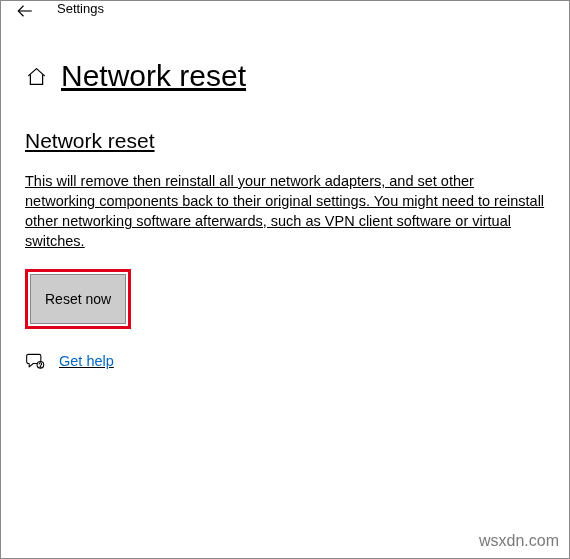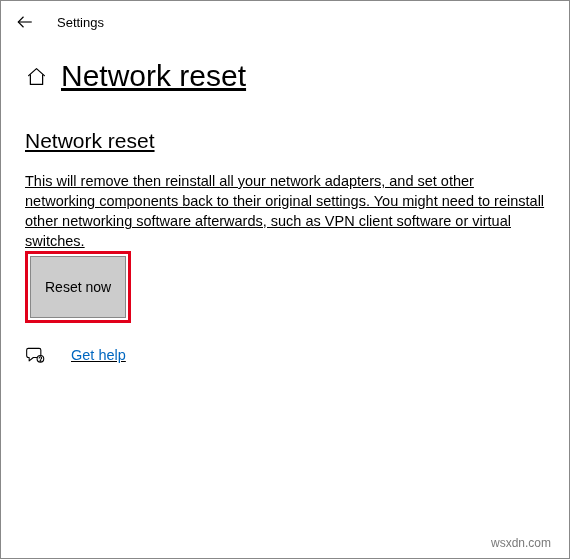--- a/index.html
+++ b/index.html
@@ -12,21 +12,21 @@
       background: #ffffff;
       width: 570px;
       height: 559px;
       border: 1px solid #888;
       position: relative;
       overflow: hidden;
       color: #000;
     }
     .titlebar {
       display: flex;
-      align-items: center;
+      align-items: flex-start;
       height: 42px;
       padding-left: 14px;
       gap: 22px;
     }
     .back-arrow {
       font-size: 18px;
       line-height: 1;
       display: inline-flex;
       align-items: center;
       justify-content: center;
@@ -61,64 +61,65 @@
       letter-spacing: 0;
     }
     .section-title {
       font-size: 21px;
       font-weight: 400;
       margin-bottom: 18px;
     }
     .body-text {
       font-size: 14.5px;
       line-height: 1.38;
+      margin-bottom: 18px;
       max-width: 520px;
     }
     .restart-text {
       font-size: 14.5px;
       margin-bottom: 24px;
     }
     .button-highlight {
       display: inline-block;
       border: 3px solid #e1001a;
       padding: 2px;
       margin-bottom: 22px;
     }
     .reset-button {
       background: #cccccc;
       border: 1px solid #888888;
       font-family: inherit;
       font-size: 14px;
-      padding: 22px 14px;
+      padding: 16px 14px;
       cursor: pointer;
       min-width: 90px;
       text-align: center;
     }
     .help-row {
       display: flex;
       align-items: center;
-      gap: 26px;
+      gap: 14px;
     }
     .help-icon {
       width: 20px;
       height: 20px;
       display: inline-flex;
       align-items: center;
       justify-content: center;
     }
     .help-link {
       color: #0067c0;
       font-size: 14.5px;
       cursor: pointer;
     }
     .watermark {
       position: absolute;
       bottom: 8px;
-      right: 18px;
-      font-size: 12px;
+      right: 10px;
+      font-size: 16px;
       color: #7a7a7a;
     }
   </style>
 </head>
 <body>
 
 <div class="titlebar">
   <span class="back-arrow">
     <svg width="18" height="18" viewBox="0 0 24 24" fill="none" stroke="#000" stroke-width="1.5">
       <line x1="3" y1="12" x2="21" y2="12"></line>

